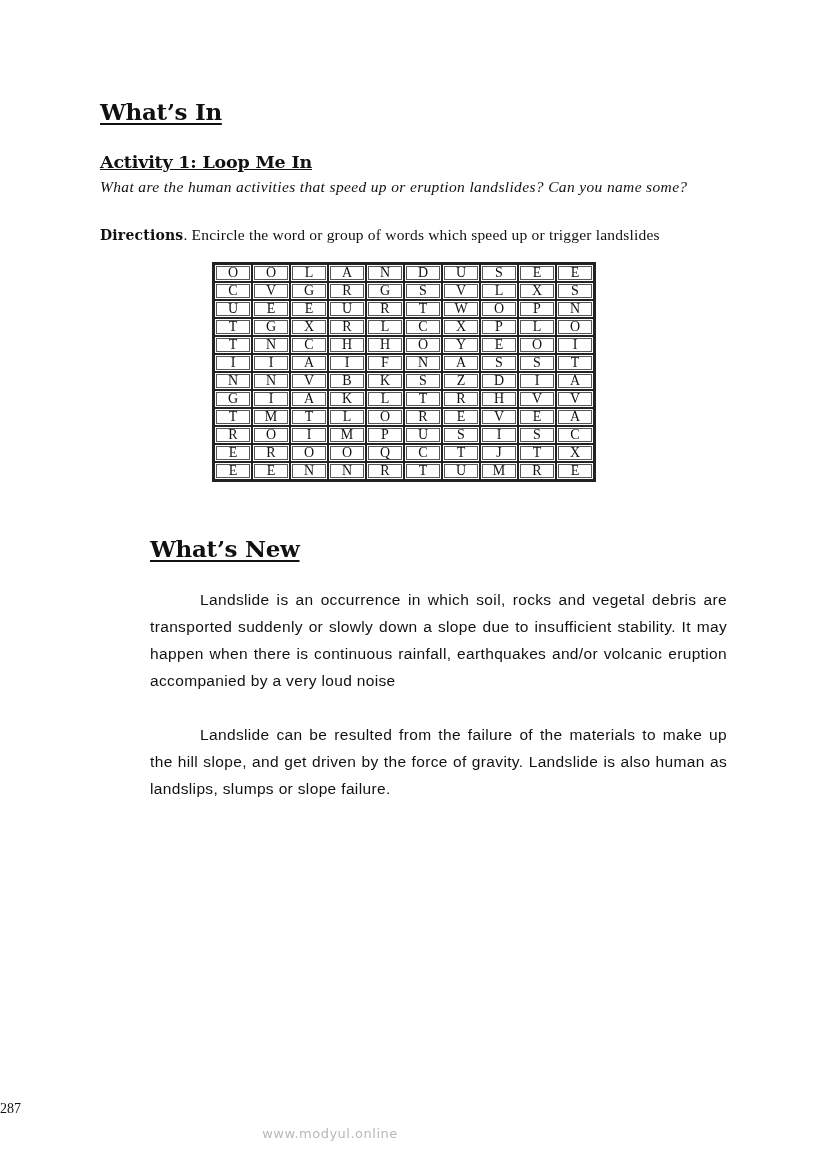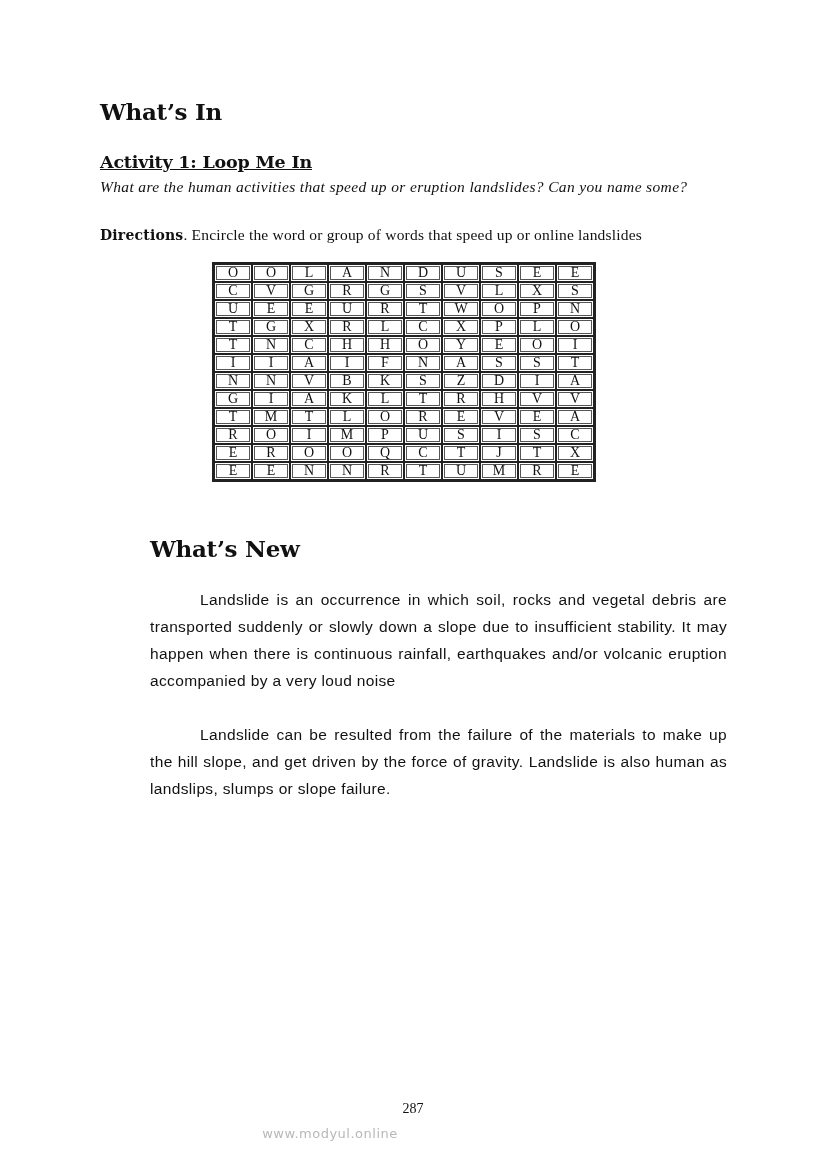--- a/index.html
+++ b/index.html
@@ -3,21 +3,21 @@
   <meta charset="utf-8">
   <style>
     html, body { margin: 0; padding: 0; background: #ffffff; }
     body {
       width: 826px; height: 1169px; position: relative; overflow: hidden;
       font-family: "DejaVu Serif", "Liberation Serif", serif; color: #111;
     }
     .abs { position: absolute; }
     .h1 {
       font-family: "DejaVu Serif", serif; font-weight: bold; font-size: 23px;
-      text-underline-offset: 3px; text-decoration-thickness: 2px;
+      text-decoration: underline; text-underline-offset: 3px; text-decoration-thickness: 2px;
       letter-spacing: -0.3px;
     }
     .h2 {
       font-family: "DejaVu Serif", serif; font-weight: bold; font-size: 17.5px;
       letter-spacing: -0.2px;
       text-decoration: underline;
     }
     .q {
       font-family: "Liberation Serif", serif; font-style: italic; font-size: 15.5px;
       line-height: 21px; text-align: justify; letter-spacing: 0.35px;
@@ -34,39 +34,39 @@
       width: 36px; height: 16px; padding: 0;
       border: 1px solid #222; outline: 1px solid #555; outline-offset: -3px;
       text-align: center; vertical-align: middle;
       font-family: "Liberation Serif", serif; font-size: 14px; line-height: 16px;
     }
     .para {
       font-family: Liberation Sans, sans-serif; font-size: 15.5px; line-height: 27px;
       text-align: justify; letter-spacing: 0.35px; text-indent: 50px;
     }
     .pagenum {
-      font-family: "Liberation Serif", serif; font-size: 14px; text-align: center;
+      font-family: "Liberation Serif", serif; font-size: 14px; text-align: left;
       width: 826px; left: 0;
     }
     .watermark {
       font-family: "DejaVu Sans", sans-serif; font-size: 13px; color: #b8b8b8;
       text-align: center; width: 660px; left: 0; letter-spacing: 0.5px;
     }
   </style>
 </head>
 <body>
 
 <div class="abs h1" style="left:100px; top:98px;">What’s In</div>
 
 <div class="abs h2" style="left:100px; top:152px;">Activity 1: Loop Me In</div>
 
 <div class="abs q" style="left:100px; top:176px; width:627px;">What are the human activities that speed up or eruption landslides? Can you name some?</div>
 
 <div class="abs dir" style="left:100px; top:226px; width:640px;">
-  <b>Directions</b><span>. Encircle the word or group of words that speed up or online landslides</span>
+  <b>Directions</b><span>. Encircle the word or group of words which speed up or trigger landslides</span>
 </div>
 
 <div class="abs" style="left:212px; top:262px;">
   <table class="grid" id="grid">
       <tbody>
         <tr>
           <td>O</td>
           <td>O</td>
           <td>L</td>
           <td>A</td>

